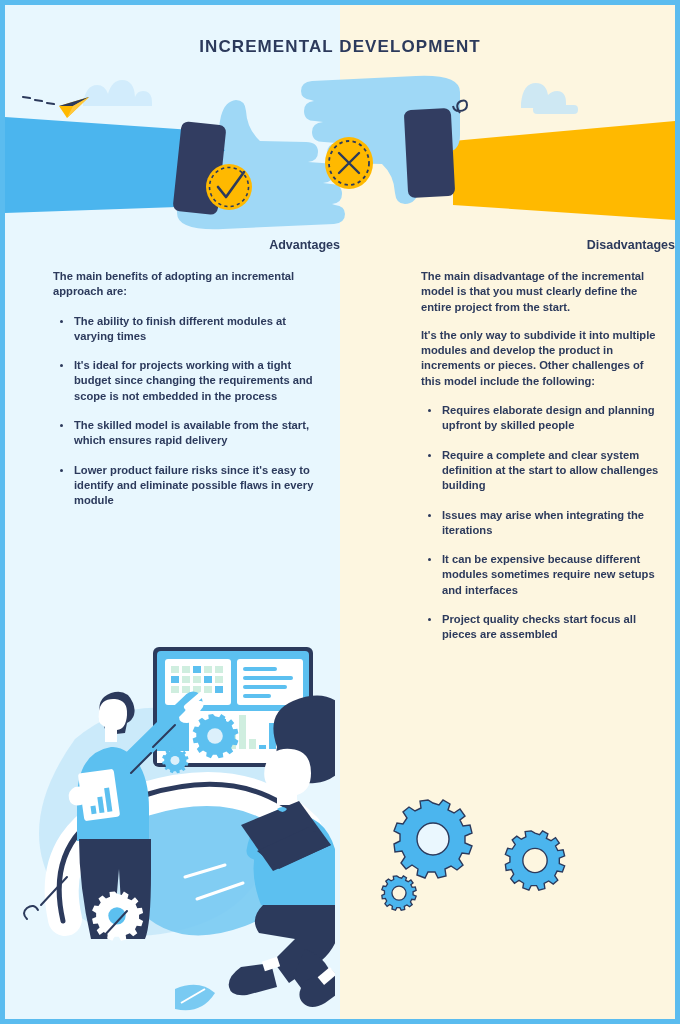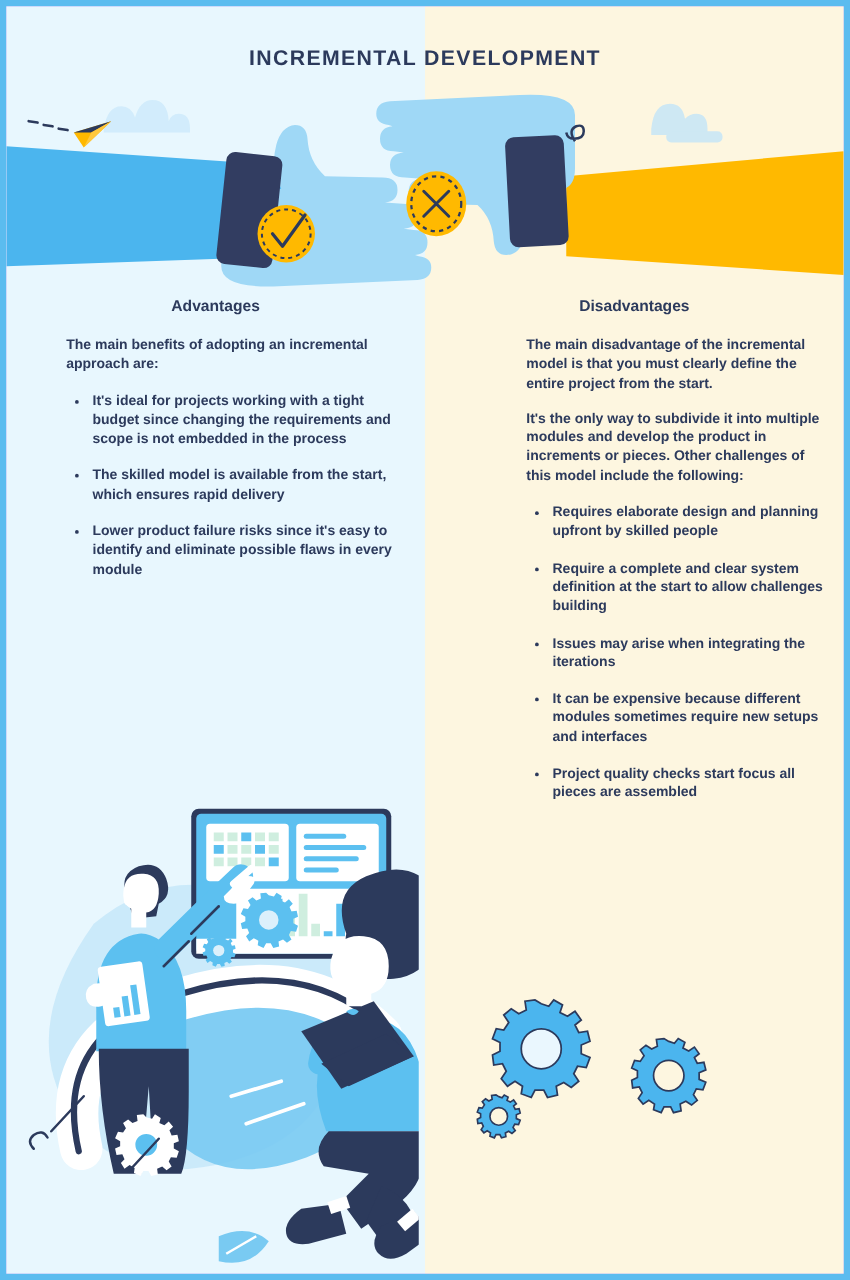--- a/index.html
+++ b/index.html
@@ -7,21 +7,21 @@
   body {
     font-family:"Liberation Sans", sans-serif;
     background:#5BBCEF;
     overflow:hidden;
   }
 
   #poster {
     position:relative;
     width:680px; height:1024px;
     border:5px solid #5BBCEF;
-    background:#c4b5fd;
+    background:#f97316;
     overflow:hidden;
   }
 
   
   .bg-left {
     position:absolute; left:0; top:0;
     width:335px; height:100%;
     background:#E8F7FE;
   }
   .bg-right {
@@ -40,21 +40,21 @@
     z-index:20;
   }
 
   
   .hero { position:absolute; left:0; top:60px; width:670px; height:175px; z-index:10; }
 
   
   .col-head {
     position:absolute; top:233px;
     font-size:12.5px; font-weight:bold; color:#2C3A5C;
-    text-align:center; z-index:20;
+    text-align:right; z-index:20;
   }
   .col-head.left  { left:0;   width:335px; }
   .col-head.right { left:335px; width:335px; }
 
   
   .col {
     position:absolute; top:264px;
     font-size:11.2px; font-weight:bold; color:#2C3A5C;
     line-height:15.3px;
     z-index:20;
@@ -159,20 +159,21 @@
   </svg>
 
   <div class="title">INCREMENTAL DEVELOPMENT</div>
 
   <div class="col-head left">Advantages</div>
   <div class="col-head right">Disadvantages</div>
 
   <div class="col left">
     <div class="para">The main benefits of adopting an incremental approach are:</div>
     <ul class="bullets">
+      <li>The ability to finish different modules at varying times</li>
       <li>It's ideal for projects working with a tight budget since changing the requirements and scope is not embedded in the process</li>
       <li>The skilled model is available from the start, which ensures rapid delivery</li>
       <li>Lower product failure risks since it's easy to identify and eliminate possible flaws in every module</li>
     </ul>
   </div>
 
   <div class="col right">
     <div class="para tight">The main disadvantage of the incremental model is that you must clearly define the entire project from the start.</div>
     <div class="para">It's the only way to subdivide it into multiple modules and develop the product in increments or pieces. Other challenges of this model include the following:</div>
     <ul class="bullets">

